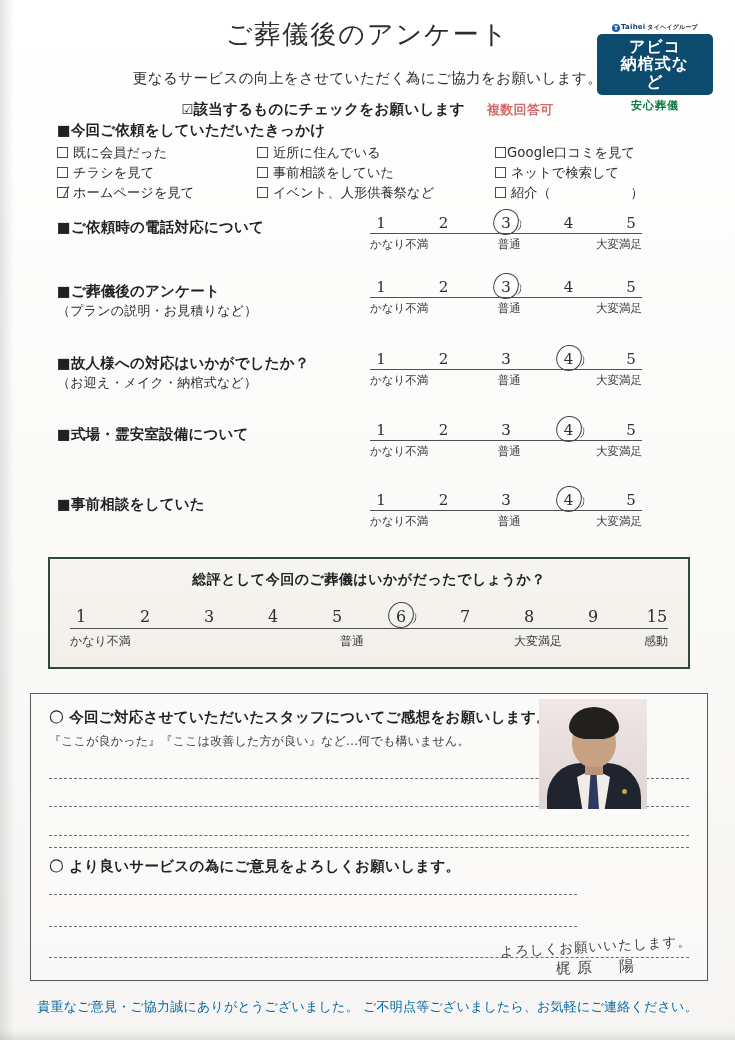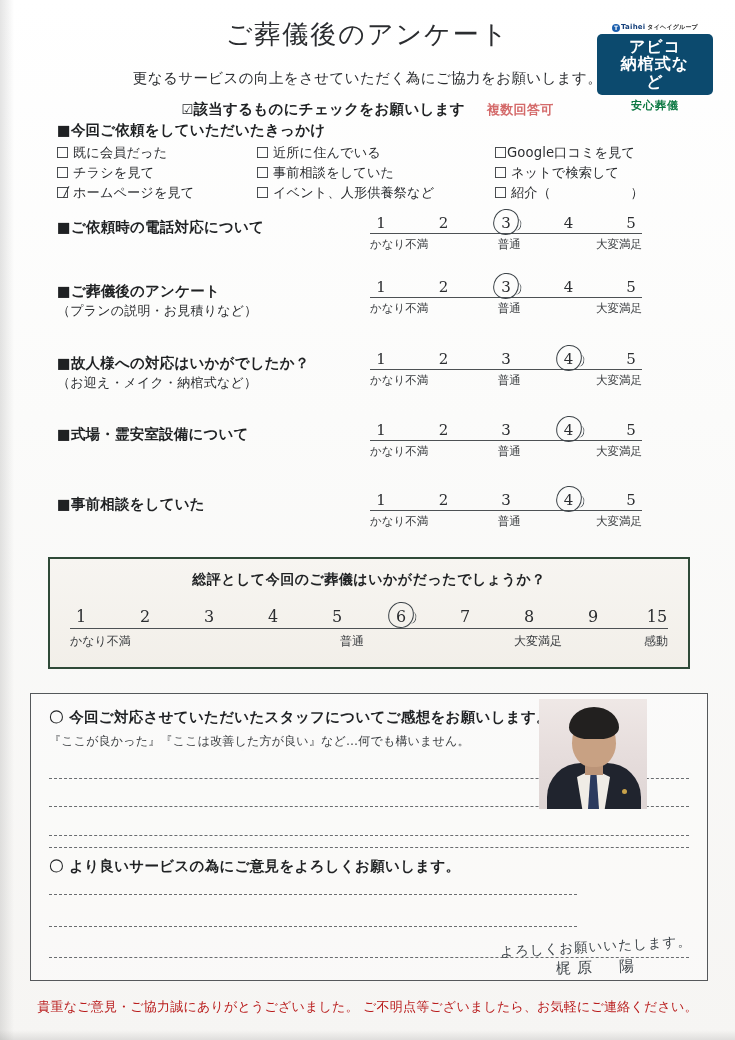--- a/index.html
+++ b/index.html
@@ -385,21 +385,21 @@
   }
   .hand-msg { left: 500px; top: 938px; font-size: 13.5px; letter-spacing: 1px; }
   .hand-sig { left: 556px; top: 958px; font-size: 15px; letter-spacing: 6px; transform: rotate(-2deg); }
 
   .footer {
     position: absolute;
     left: 0; right: 0;
     top: 998px;
     text-align: center;
     font-size: 13px;
-    color: #b91c1c;
+    color: #0369a1;
     letter-spacing: 0.2px;
     font-family: "DejaVu Serif", "Liberation Serif", serif;
   }
 </style>
 </head>
 <body>
 
 <div class="page"></div>
 <div class="scan-edge"></div>
 <div class="scan-edge-bottom"></div>

